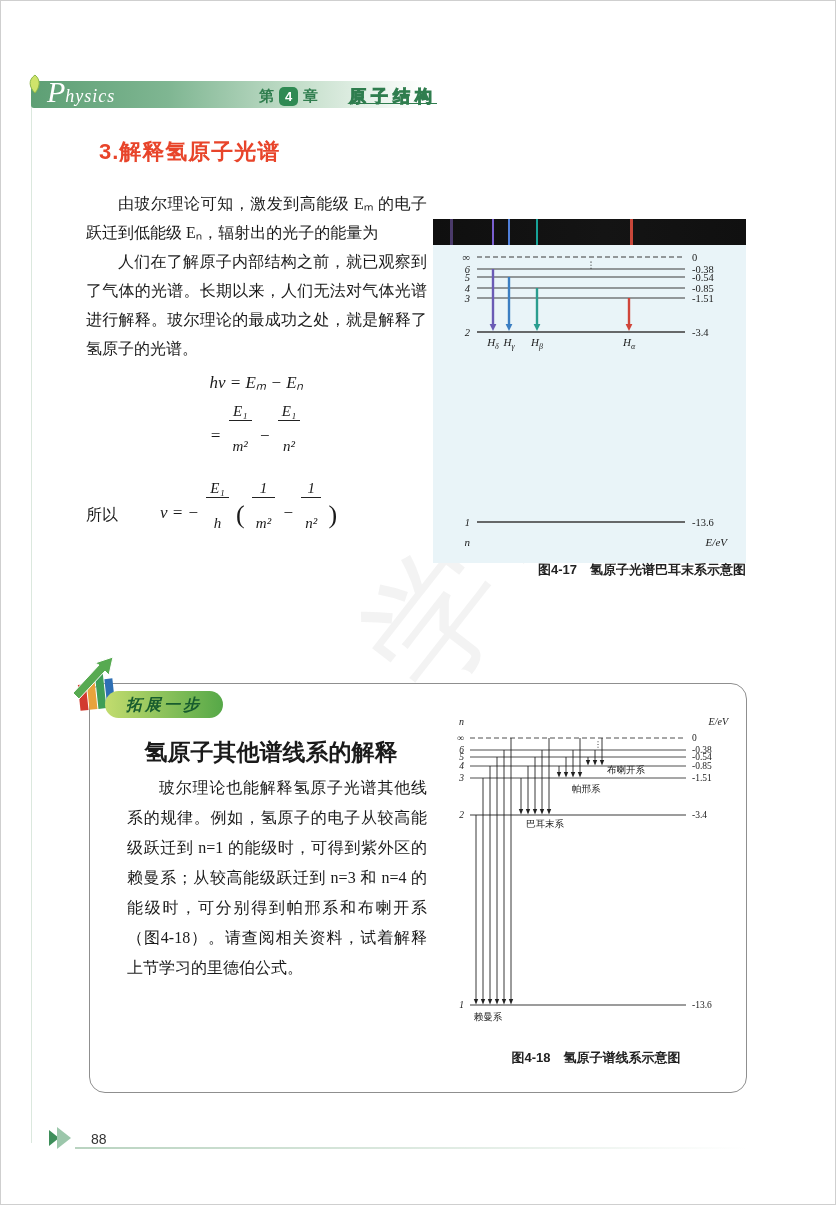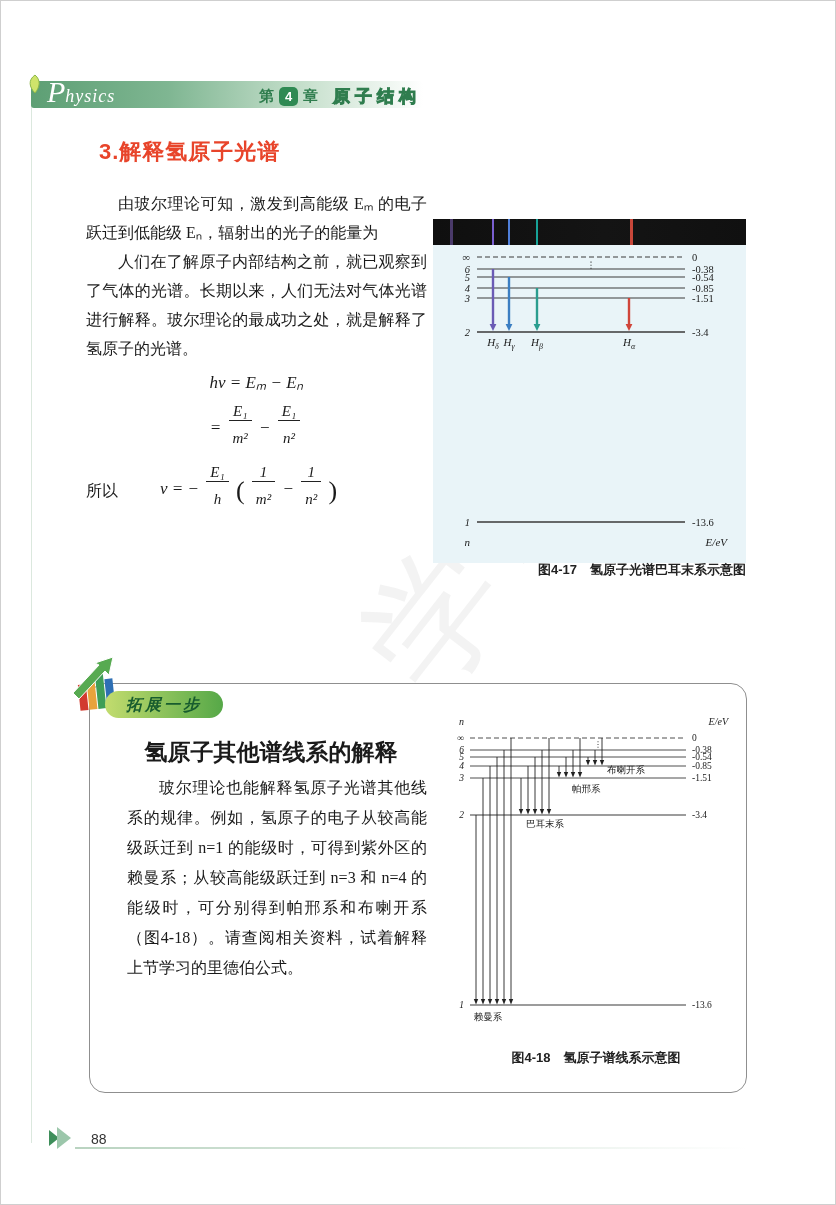--- a/index.html
+++ b/index.html
@@ -7,30 +7,30 @@
   .vrule{position:absolute;left:30px;top:92px;width:1px;height:1050px;background:#dbe8de;}
   
   .banner{position:absolute;left:30px;top:80px;width:392px;height:27px;background:linear-gradient(90deg,#5d9f74 0%,#7fb692 35%,#c7e0cd 70%,rgba(255,255,255,0) 100%);border-radius:3px;}
   .logo{position:absolute;left:46px;top:74px;color:#fff;font-style:italic;font-family:"Liberation Serif",serif;}
   .logo .big{font-size:30px;}
   .logo .rest{font-size:18px;letter-spacing:1px;margin-top:35px;}
   .leaf{position:absolute;left:24px;top:72px;}
   .chapter{position:absolute;left:258px;top:84px;display:flex;align-items:center;gap:5px;font-family:"Liberation Sans",sans-serif;}
   .chapzh{color:#2f7d4e;font-weight:bold;font-size:15px;}
   .chapnum{display:inline-block;width:19px;height:19px;line-height:19px;text-align:center;background:#2f8a53;color:#fff;font-weight:bold;font-size:13px;border-radius:5px;}
-  .chaptitle{margin-left:10px;font-size:17px;font-weight:bold;letter-spacing:5px;color:#7fba94;-webkit-text-stroke:1px #2f7d4e;}
+  .chaptitle{margin-left:26px;font-size:17px;font-weight:bold;letter-spacing:5px;color:#7fba94;text-decoration:underline;-webkit-text-stroke:1px #2f7d4e;}
   
   .sec-title{position:absolute;left:98px;top:136px;font-family:"Liberation Sans",sans-serif;font-weight:bold;font-size:22px;color:#e8442a;letter-spacing:1px;}
   
   .col{position:absolute;left:85px;top:188px;width:341px;font-size:16px;line-height:29px;text-align:justify;}
   .col p{margin:0;text-indent:2em;}
   .math-line{text-align:center;font-style:italic;font-size:17px;margin:7px 0;line-height:26px;}
   .frac{display:inline-block;vertical-align:middle;text-align:center;margin:0 3px;font-size:15px;}
   .frac .num{display:block;padding:0 4px;line-height:1.15;}
-  .frac .den{display:block;border-top:1px solid #222;padding:8px 4px;line-height:1.25;}
+  .frac .den{display:block;border-top:1px solid #222;padding:16px 4px;line-height:1.25;}
   .paren{font-size:26px;vertical-align:middle;font-style:normal;}
   .suoyi-row{display:flex;align-items:center;margin:8px 0 10px 0;}
   .suoyi{font-style:normal;font-size:16px;}
   .suoyi-f{font-style:italic;font-size:17px;margin-left:42px;}
   
   .fig17{position:absolute;left:432px;top:218px;width:313px;height:344px;background:#e9f4f8;}
   .strip{position:relative;width:100%;height:26px;background:linear-gradient(90deg,#101010,#1c1c1c 55%,#141414);overflow:hidden;}
   .sline{position:absolute;top:0;height:100%;}
   .figsvg{display:block;}
   .caption{position:absolute;text-align:center;font-family:"Liberation Sans",sans-serif;font-size:13px;font-weight:bold;color:#222;}

